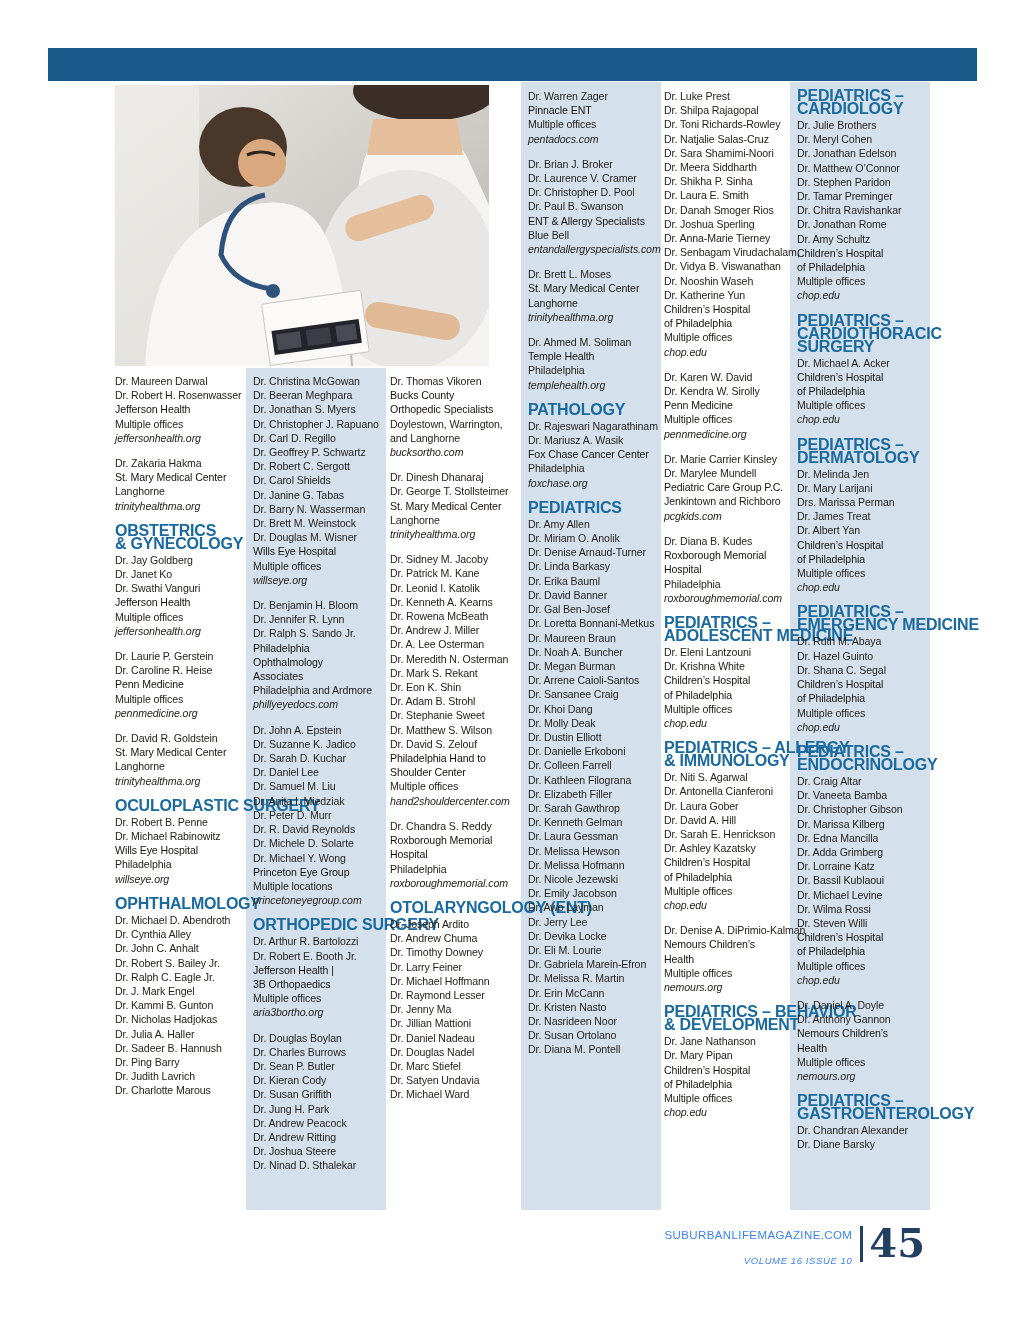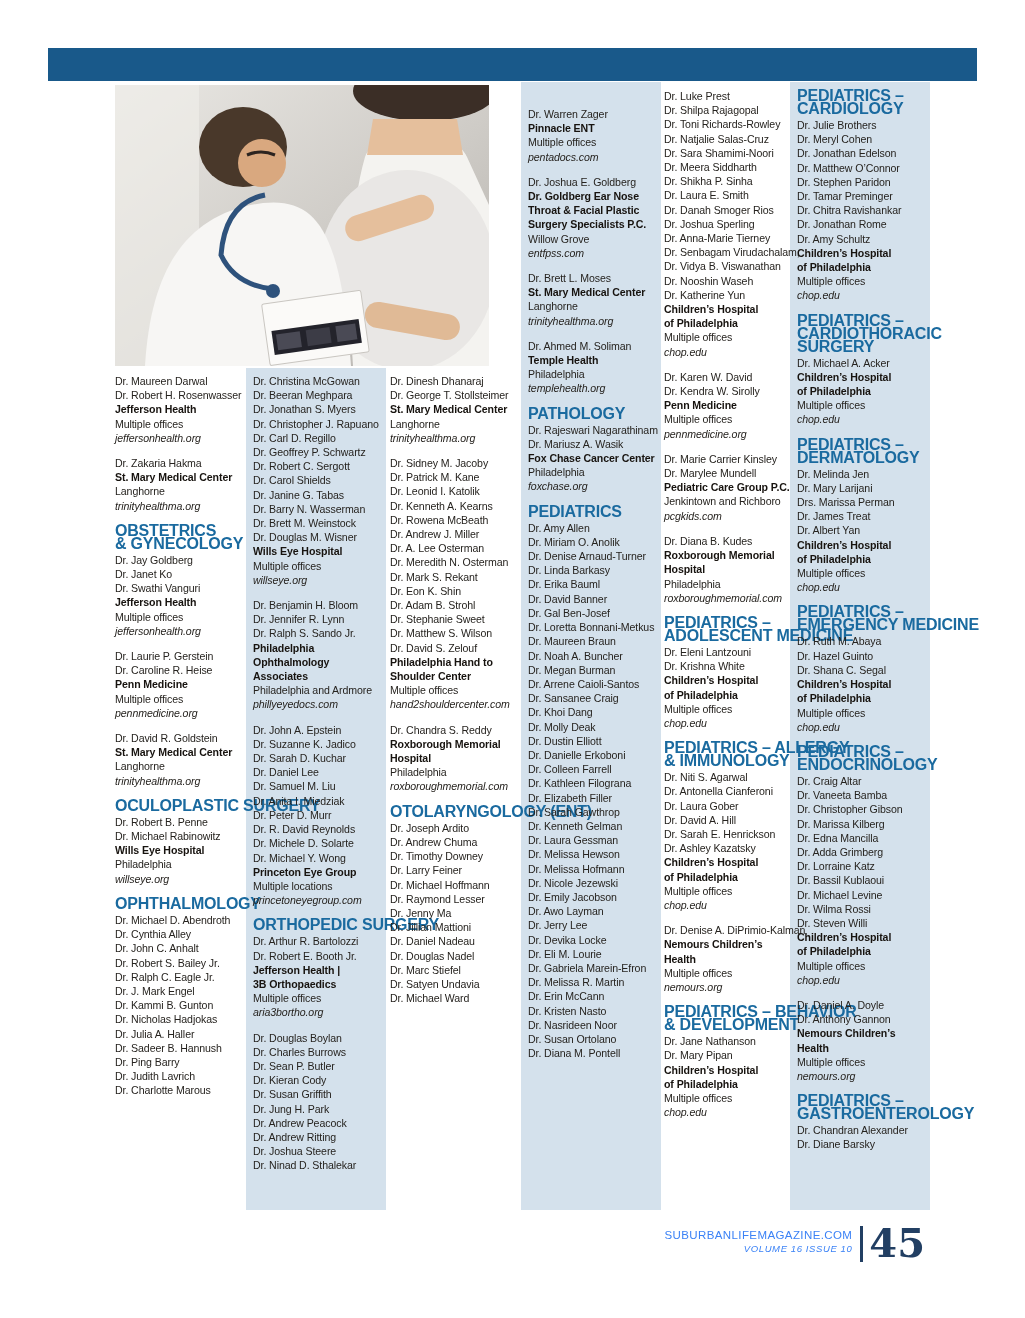--- a/index.html
+++ b/index.html
@@ -8,35 +8,35 @@
   .topbar{position:absolute;left:48px;top:48px;width:929px;height:33px;background:var(--bar,#19598a);}
   .photo{position:absolute;left:115px;top:85px;width:374px;height:281px;overflow:hidden;}
   .panel{position:absolute;background:var(--panel,#d4e1ec);}
   #panel-2{left:246px;top:368px;width:140px;height:842px;}
   #panel-4{left:521px;top:82px;width:140px;height:1128px;}
   #panel-6{left:790px;top:82px;width:140px;height:1128px;}
   .col{position:absolute;font-size:10.6px;line-height:14.2px;letter-spacing:-0.1px;}
   #col-0{left:115px;top:374px;width:132px;}
   #col-1{left:253px;top:374px;width:128px;}
   #col-2{left:390px;top:374px;width:130px;}
-  #col-3{left:528px;top:89px;width:128px;margin-top:18px;}
+  #col-3{left:528px;top:89px;width:128px;}
   #col-4{left:664px;top:89px;width:130px;}
   #col-5{left:797px;top:89px;width:128px;}
   .line{white-space:nowrap;}
-  .bold{font-weight:bold;color:#17130f;}
+  .bold{font-weight:normal;color:#17130f;}
   .site{font-style:italic;}
   .entry{margin:0 0 11px 0;}
   .sec-heading{color:var(--heading,#1a6a9f);font-weight:bold;font-size:16px;line-height:13px;
                margin:10px 0 3px 0;letter-spacing:-0.2px;}
   .col > :first-child{margin-top:0;}
   .hl{white-space:nowrap;}
   .footer{position:absolute;top:1224px;right:100px;display:flex;align-items:flex-start;}
   .footer-text{text-align:right;color:#3b82f6;margin-top:5px;}
   .site-url{font-size:11.5px;letter-spacing:0.4px;}
-  .vol{font-size:9.5px;font-style:italic;letter-spacing:0.6px;margin-top:2px;}
+  .vol{font-size:9.5px;font-style:italic;letter-spacing:0.6px;margin-top:14px;}
   .footer-divider{width:3px;height:36px;background:var(--pagenum,#223f63);margin:2px 6px 0 8px;}
   .pagenum{font-family:"DejaVu Serif",serif;font-weight:bold;font-size:40px;line-height:38px;
            color:var(--pagenum,#223f63);}
 </style>
 </head>
 <body>
 
 <div id="page" style="--bar: #19598a; --heading: #1a6a9f; --panel: #d4e1ec; --pagenum: #223f63; --text: #26231f;">
   <div class="topbar"></div>
 
@@ -215,20 +215,28 @@
         <div class="line">Dr. Kieran Cody</div>
         <div class="line">Dr. Susan Griffith</div>
         <div class="line">Dr. Jung H. Park</div>
         <div class="line">Dr. Andrew Peacock</div>
         <div class="line">Dr. Andrew Ritting</div>
         <div class="line">Dr. Joshua Steere</div>
         <div class="line">Dr. Ninad D. Sthalekar</div>
       </div>
     </div>
   <div class="col" id="col-2">
+      <div class="entry">
+        <div class="line">Dr. Thomas Vikoren</div>
+        <div class="line bold">Bucks County</div>
+        <div class="line bold">Orthopedic Specialists</div>
+        <div class="line">Doylestown, Warrington,</div>
+        <div class="line">and Langhorne</div>
+        <div class="line site">bucksortho.com</div>
+      </div>
       <div class="entry">
         <div class="line">Dr. Dinesh Dhanaraj</div>
         <div class="line">Dr. George T. Stollsteimer</div>
         <div class="line bold">St. Mary Medical Center</div>
         <div class="line">Langhorne</div>
         <div class="line site">trinityhealthma.org</div>
       </div>
       <div class="entry">
         <div class="line">Dr. Sidney M. Jacoby</div>
         <div class="line">Dr. Patrick M. Kane</div>
@@ -276,26 +284,27 @@
       </div>
     </div>
   <div class="col" id="col-3">
       <div class="entry">
         <div class="line">Dr. Warren Zager</div>
         <div class="line bold">Pinnacle ENT</div>
         <div class="line">Multiple offices</div>
         <div class="line site">pentadocs.com</div>
       </div>
       <div class="entry">
-        <div class="line">Dr. Joshua E. Goldberg</div>
-        <div class="line bold">Dr. Goldberg Ear Nose</div>
-        <div class="line bold">Throat &amp; Facial Plastic</div>
-        <div class="line bold">Surgery Specialists P.C.</div>
-        <div class="line">Willow Grove</div>
-        <div class="line site">entfpss.com</div>
+        <div class="line">Dr. Brian J. Broker</div>
+        <div class="line">Dr. Laurence V. Cramer</div>
+        <div class="line">Dr. Christopher D. Pool</div>
+        <div class="line">Dr. Paul B. Swanson</div>
+        <div class="line bold">ENT &amp; Allergy Specialists</div>
+        <div class="line">Blue Bell</div>
+        <div class="line site">entandallergyspecialists.com</div>
       </div>
       <div class="entry">
         <div class="line">Dr. Brett L. Moses</div>
         <div class="line bold">St. Mary Medical Center</div>
         <div class="line">Langhorne</div>
         <div class="line site">trinityhealthma.org</div>
       </div>
       <div class="entry">
         <div class="line">Dr. Ahmed M. Soliman</div>
         <div class="line bold">Temple Health</div>

